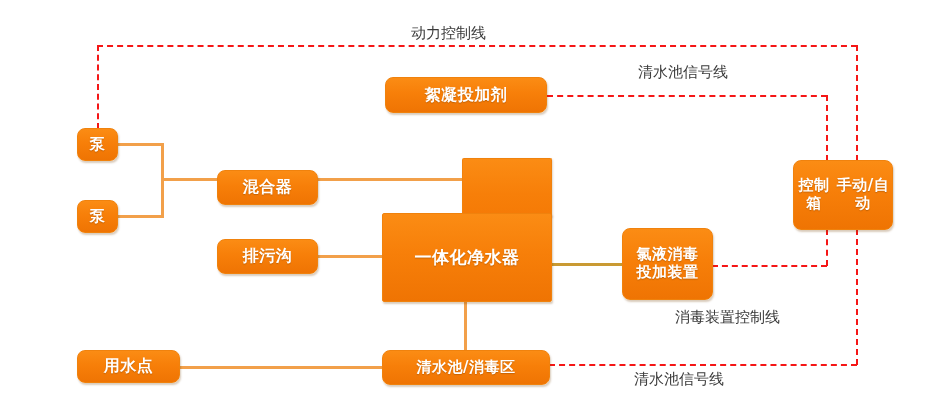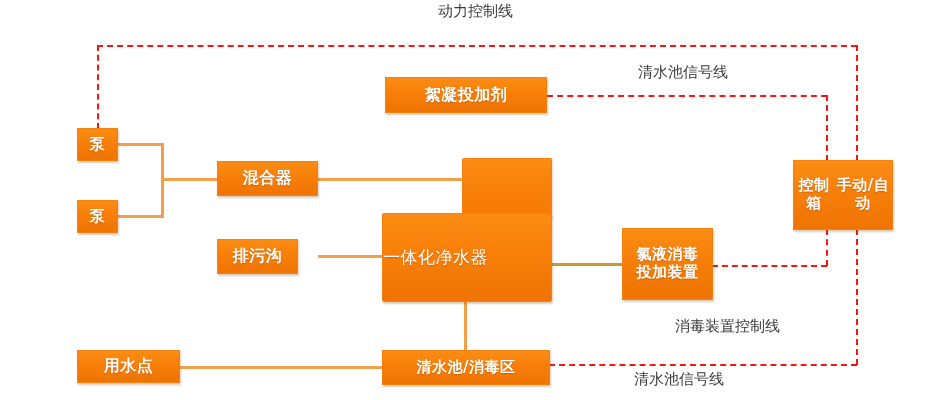--- a/index.html
+++ b/index.html
@@ -11,40 +11,40 @@
     overflow:hidden;
   }
   #stage{position:relative;width:934px;height:400px;}
 
   
   .node{
     position:absolute;
     box-sizing:border-box;
     background:linear-gradient(180deg,#fb8c14 0%,#f77f09 45%,#ef7403 100%);
     border:1px solid #f0820d;
-    border-radius:0;
+    border-radius:8px;
     color:#ffffff;
     font-weight:bold;
     display:flex;
     align-items:center;
     justify-content:center;
     text-align:center;
     line-height:1.18;
     letter-spacing:0.5px;
     box-shadow:1px 2px 2px rgba(120,70,10,.28);
     text-shadow:0 1px 1px rgba(140,70,0,.45);
     z-index:6;
   }
   .node span{display:block;pointer-events:none;}
 
   
   #pump1{left:77px;top:128px;width:41px;height:33px;font-size:15px;}
   #pump2{left:77px;top:200px;width:41px;height:33px;font-size:15px;}
-  #mixer{left:217px;top:161px;width:101px;height:35px;font-size:16px;}
-  #drain{left:217px;top:239px;width:81px;height:35px;font-size:16px;}
+  #mixer{left:217px;top:170px;width:101px;height:35px;font-size:16px;}
+  #drain{left:217px;top:239px;width:101px;height:35px;font-size:16px;}
   #floc{left:385px;top:77px;width:162px;height:36px;font-size:16px;}
   #chlor{left:622px;top:228px;width:91px;height:72px;font-size:15px;flex-direction:column;text-align:center;}
   #clear{left:382px;top:350px;width:168px;height:35px;font-size:15px;}
   #usepoint{left:77px;top:350px;width:103px;height:33px;font-size:16px;}
   #ctrlbox{left:793px;top:160px;width:100px;height:70px;font-size:15px;flex-direction:row;}
 
   
   #purifier{
     position:absolute;left:382px;top:158px;width:168px;height:142px;z-index:6;
   }
@@ -52,22 +52,22 @@
     position:absolute;left:80px;top:0;width:88px;height:58px;
     background:linear-gradient(180deg,#fb8c14 0%,#f77f09 60%,#f57a06 100%);
     border:1px solid #f0820d;border-bottom:none;border-radius:2px 2px 0 0;
     box-shadow:1px 1px 2px rgba(120,70,10,.22);
   }
   .lshape-body{
     position:absolute;left:0;top:55px;width:168px;height:87px;
     background:linear-gradient(180deg,#fb8c14 0%,#f77f09 45%,#ef7403 100%);
     border:1px solid #f0820d;border-radius:2px;
     box-shadow:1px 2px 2px rgba(120,70,10,.28);
-    display:flex;align-items:center;
-    color:#fff;font-weight:normal;font-size:17px;letter-spacing:.5px;
+    display:flex;align-items:center;justify-content:center;
+    color:#fff;font-weight:bold;font-size:17px;letter-spacing:.5px;
     text-shadow:0 1px 1px rgba(140,70,0,.45);
   }
 
   
   .ln{position:absolute;background:#f2a04a;z-index:3;}
   .lnh{height:3px;}
   .lnv{width:3px;}
 
   
   .rd{position:absolute;z-index:4;}
@@ -157,18 +157,18 @@
 
   <div class="node" id="usepoint">
     <span>用水点</span>
   </div>
 
   <div class="node" id="ctrlbox">
     <span>控制箱</span>
     <span>手动/自动</span>
   </div>
 
-  <div class="lbl" style="left:411px;top:2px;margin-left:27px;">动力控制线</div>
+  <div class="lbl" style="left:411px;top:24px;">动力控制线</div>
   <div class="lbl" style="left:638px;top:63px;">清水池信号线</div>
-  <div class="lbl" style="left:675px;top:317px;">消毒装置控制线</div>
+  <div class="lbl" style="left:675px;top:308px;">消毒装置控制线</div>
   <div class="lbl" style="left:634px;top:370px;">清水池信号线</div>
 
 </div>
 
 </body></html>

